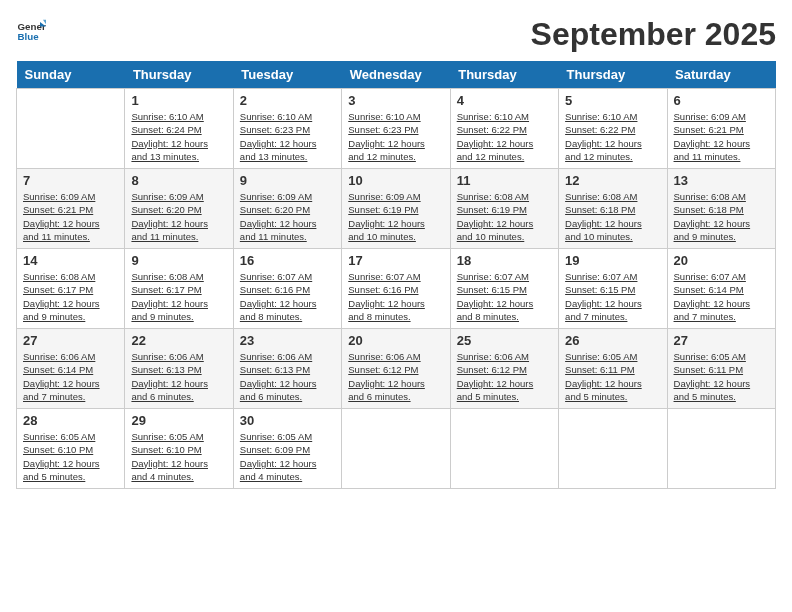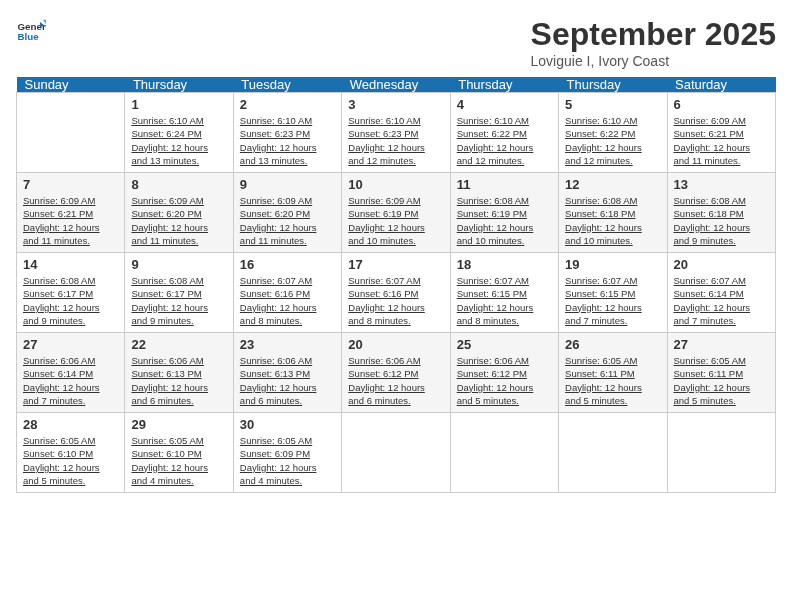--- a/index.html
+++ b/index.html
@@ -19,43 +19,43 @@
     .logo {
       display: flex;
       align-items: center;
       gap: 4px;
     }
     .logo-icon {
       width: 30px;
       height: 30px;
     }
     .title-block {
-      text-align: left;
+      text-align: center;
     }
     .month-title {
       font-size: 32px;
       font-weight: bold;
       color: #333;
     }
     .subtitle {
       font-size: 14px;
       color: #555;
     }
     table {
       width: 100%;
       border-collapse: collapse;
       table-layout: fixed;
     }
     th {
       background-color: #1a6faf;
       color: #fff;
       text-align: left;
-      padding: 0 8px;
+      padding: 6px 8px;
       font-size: 13px;
-      font-weight: normal;
+      font-weight: bold;
     }
     td {
       border: 1px solid #ccc;
       vertical-align: top;
       padding: 4px 6px;
       font-size: 10px;
       color: #333;
       height: 80px;
     }
     .day-num {
@@ -90,21 +90,20 @@
   <div class="logo">
     <svg class="logo-icon" viewBox="0 0 40 40">
       <text x="2" y="18" font-size="13" font-weight="bold" fill="#333">General</text>
       <text x="2" y="32" font-size="13" font-weight="bold" fill="#1a6faf">Blue</text>
       <polygon points="32,8 40,14 32,14" fill="#1a6faf"></polygon>
       <polygon points="36,5 40,11 40,5" fill="#5ba3d0"></polygon>
     </svg>
   </div>
   <div class="title-block">
     <div class="month-title">September 2025</div>
-    <div class="subtitle">Loviguie I, Ivory Coast</div>
   </div>
 </div>
 
 <table>
   <thead>
     <tr>
     <th>Sunday</th>
         <th>Thursday</th>
         <th>Tuesday</th>
         <th>Wednesday</th>

